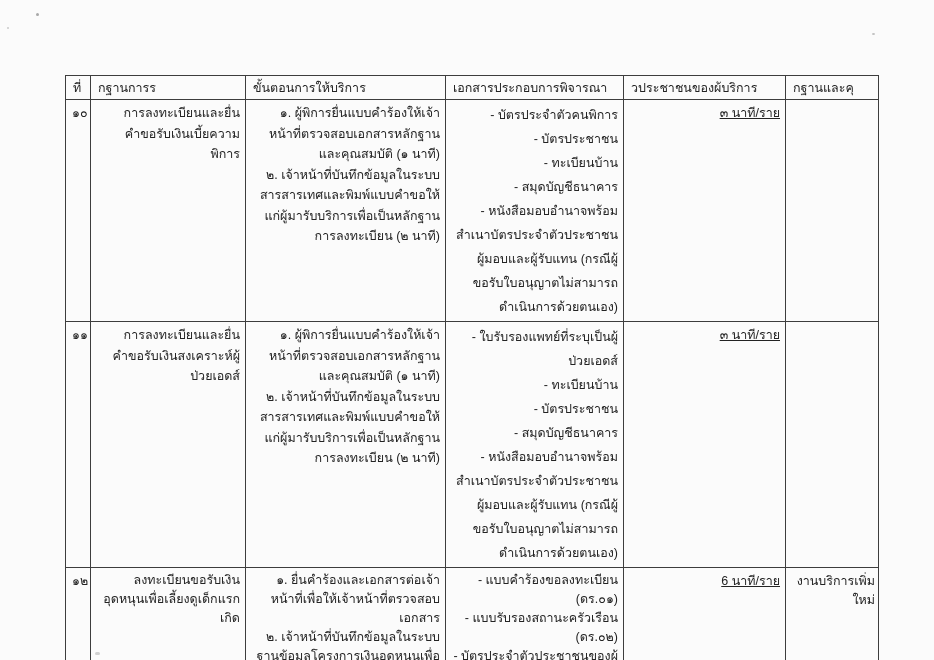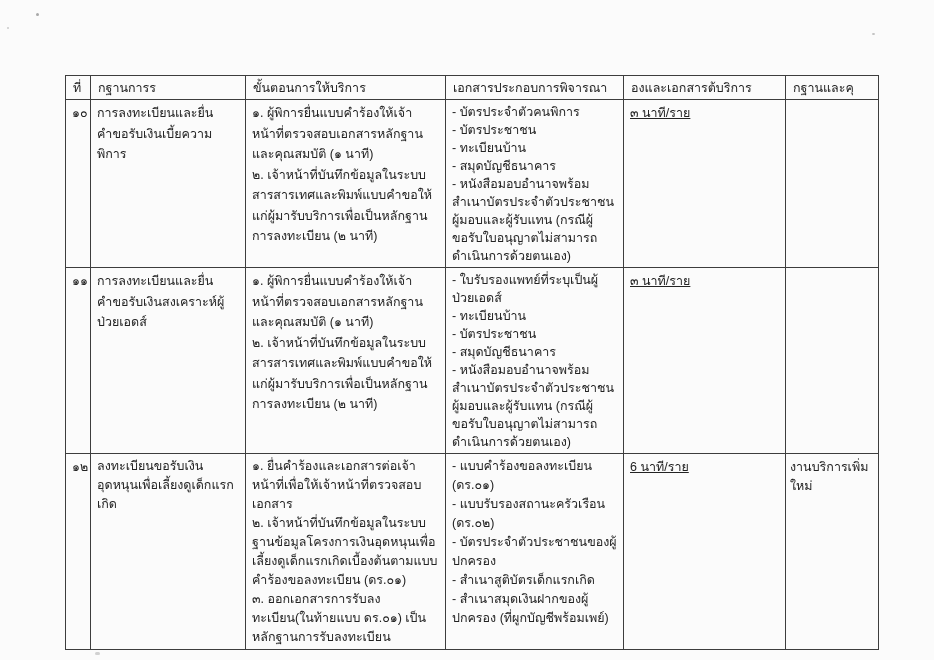--- a/index.html
+++ b/index.html
@@ -38,30 +38,31 @@
     padding: 2px 6px 1px 7px;
     text-align: left;
     vertical-align: middle;
     line-height: 16px;
     white-space: nowrap;
   }
   th.c-center, td.c-center { }
   td {
     padding: 3px 5px 2px 6px;
     line-height: 19px;
+    text-align: right;
   }
   td.ml { white-space: pre-line; }
   td.no-cell { padding-top: 4px; }
   td.duration-cell { padding-top: 4px; text-decoration: underline; }
   td.remark-cell { padding: 4px 3px 2px 4px; }
   tr.row-a  { height: 147px; }
   tr.row-b  { height: 151px; }
   tr.row-c  { height: 168px; }
   td.lh21 { line-height: 20.5px; }
-  td.lh18 { line-height: 18px; margin-top: 32px; }
+  td.lh18 { line-height: 24px; margin-top: 32px; }
   .speck {
     position: absolute;
     background: #a8a8a8;
     border-radius: 50%;
   }
 </style>
 </head>
 <body>
 
 <div class="page">
@@ -79,21 +80,21 @@
       <col style="width:178px">
       <col style="width:162px">
       <col style="width:93px">
     </colgroup>
     <thead>
       <tr>
         <th class="c-center">ที่</th>
         <th>กฐานการร</th>
         <th>ขั้นตอนการให้บริการ</th>
         <th>เอกสารประกอบการพิจารณา</th>
-        <th class="c-center">องและเอกสารต้บริการ</th>
+        <th class="c-center">วประชาชนของผ้บริการ</th>
         <th class="c-center">กฐานและคุ</th>
       </tr>
     </thead>
     <tbody>
       <tr class="row-a">
         <td class="no-cell c-center">๑๐</td>
         <td class="ml lh21">การลงทะเบียนและยื่นคำขอรับเงินเบี้ยความพิการ</td>
         <td class="ml lh21">๑. ผู้พิการยื่นแบบคำร้องให้เจ้าหน้าที่ตรวจสอบเอกสารหลักฐานและคุณสมบัติ (๑ นาที)
 ๒. เจ้าหน้าที่บันทึกข้อมูลในระบบสารสารเทศและพิมพ์แบบคำขอให้แก่ผู้มารับบริการเพื่อเป็นหลักฐานการลงทะเบียน (๒ นาที)</td>
         <td class="ml lh18">- บัตรประจำตัวคนพิการ

